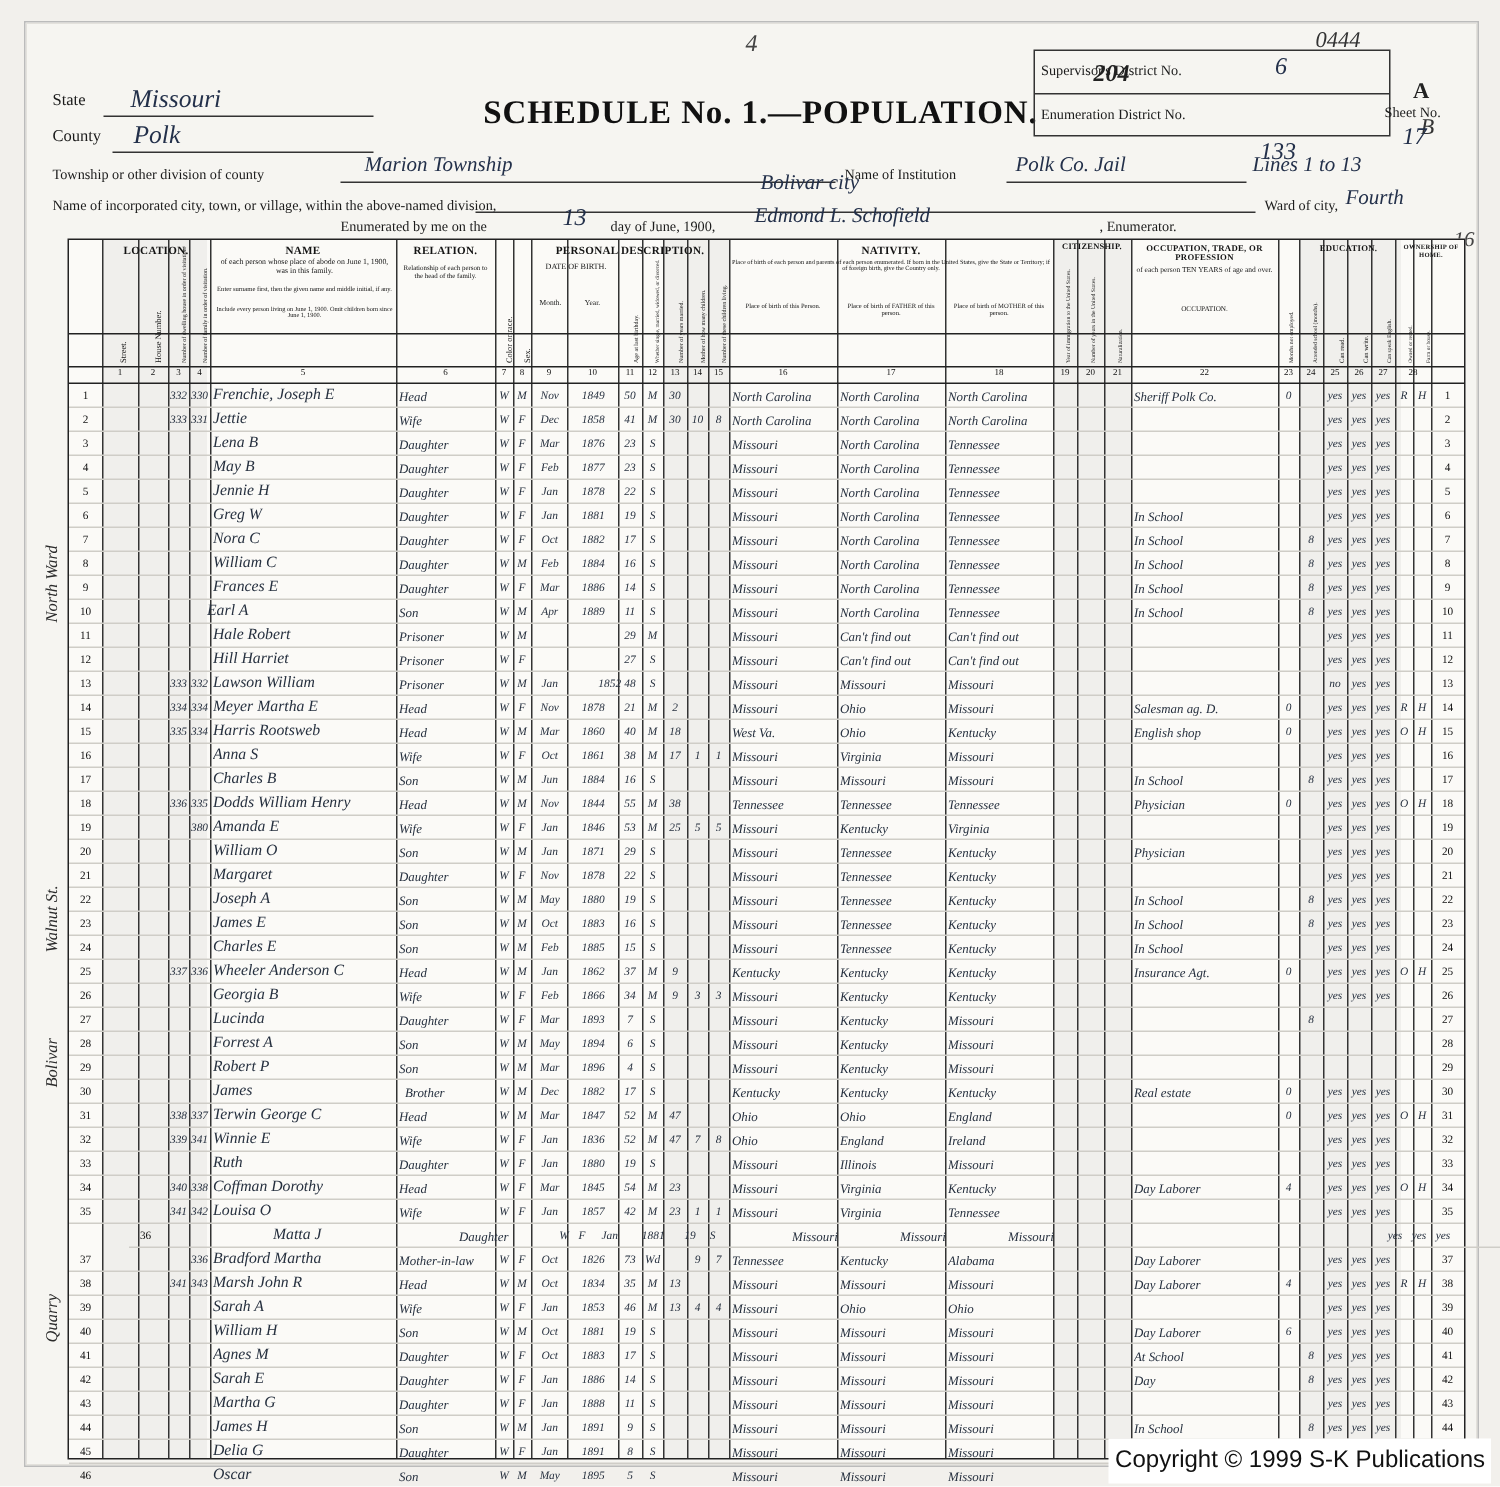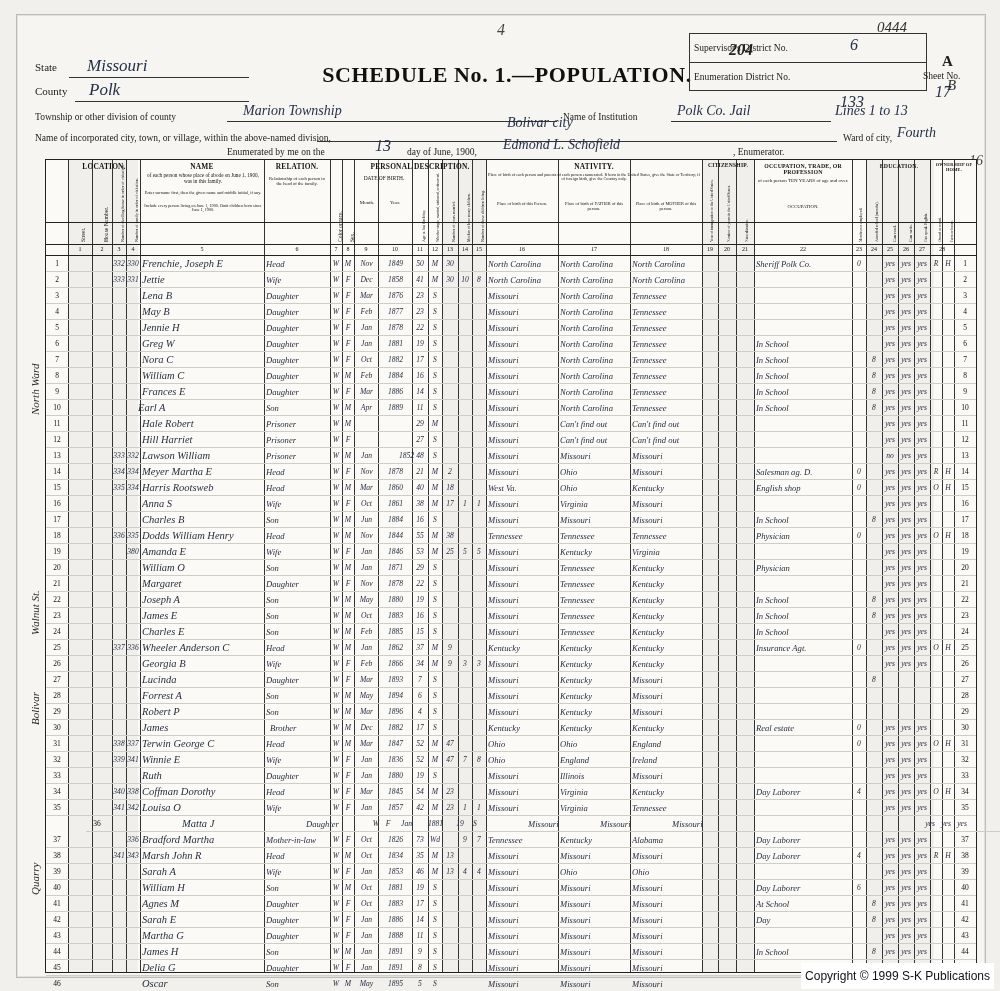--- a/index.html
+++ b/index.html
@@ -61,21 +61,21 @@
   .rw .rnr{position:absolute;left:908px;width:22px;text-align:center;font-size:7.5px;color:#111;line-height:16px;font-family:"Liberation Serif",serif;}
   .cell{position:absolute;font-family:"Liberation Serif",serif;font-style:italic;font-size:10.5px;color:#26303f;line-height:16px;white-space:nowrap;overflow:hidden;}
   .cell.sm{font-size:8.6px;}
   .cell.xs{font-size:7.6px;}
   .cell.ctr{text-align:center;}
 
   
   .sidenote{position:absolute;transform-origin:0 0;transform:rotate(-90deg);white-space:nowrap;
             font-family:"Liberation Serif",serif;font-style:italic;font-size:11px;color:#2b2b2b;}
 
-  .copy{position:absolute;right:6px;bottom:2px;font-family:"Liberation Sans",sans-serif;font-size:12px;color:#111;background:#fff;padding:6px 4px;}
+  .copy{position:absolute;right:6px;bottom:2px;font-family:"Liberation Sans",sans-serif;font-size:16px;color:#111;background:#fff;padding:6px 4px;}
 
   .shade{position:absolute;background:rgba(0,0,0,.045);}
 </style>
 </head>
 <body>
 
 <div class="page">
 
 
   <div class="sheet">

